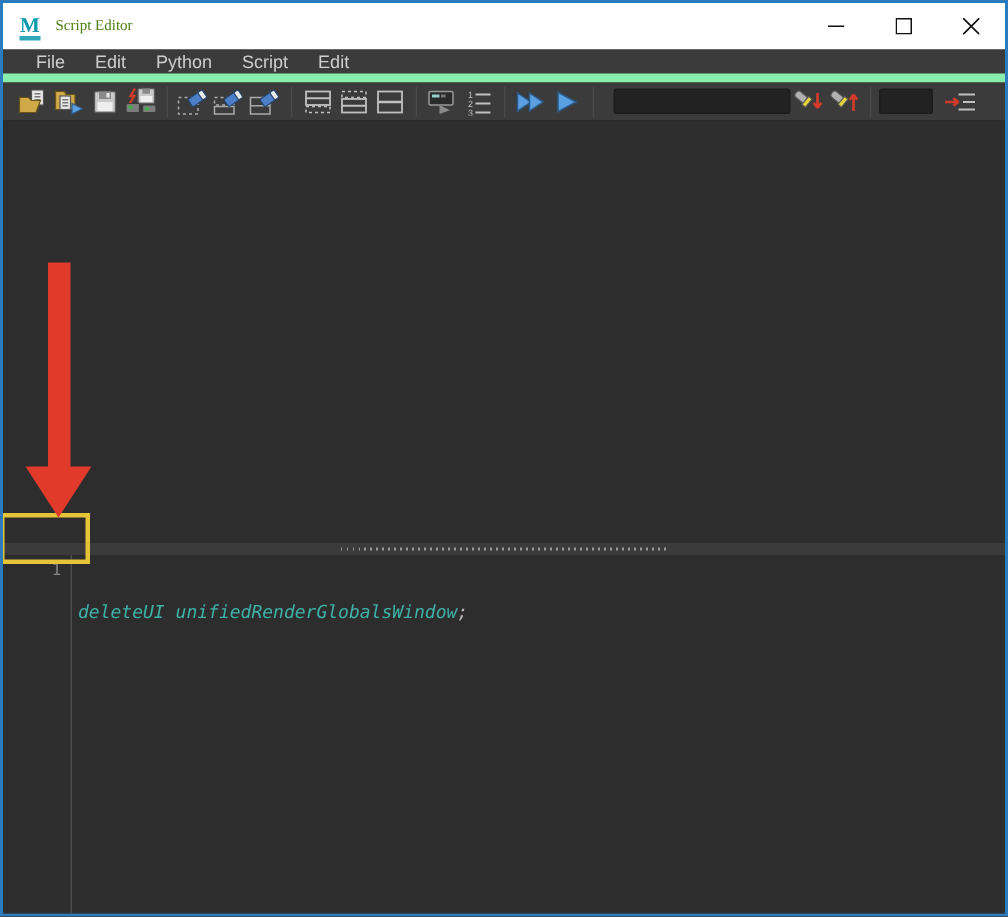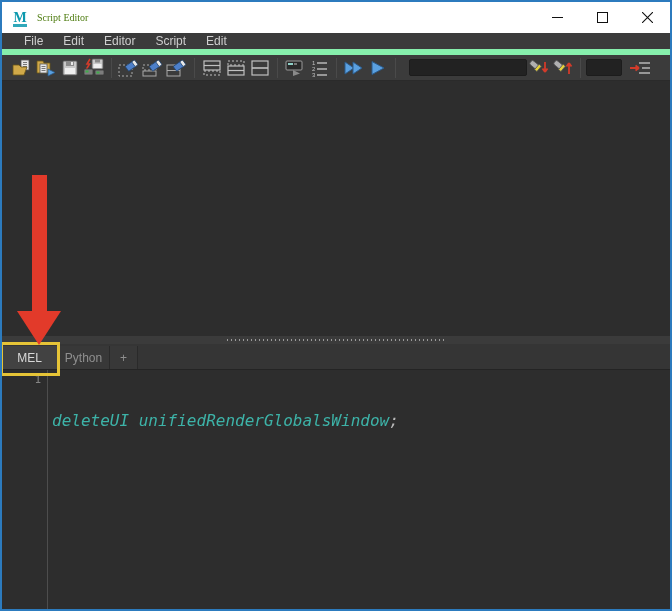--- a/index.html
+++ b/index.html
@@ -47,21 +47,21 @@
   .tab.active { background:#424242; color:#d8d8d8; }
   .tab-mel { width:56px; }
   .tab-python { width:52px; }
   .tab-add { width:28px; }
   
   .input-pane { flex:0 0 239px; background:#2d2d2d; display:flex; overflow:hidden; }
   .gutter { width:46px; border-right:1px solid #4d4d4d; color:#848484;
     font-family:"DejaVu Sans Mono", monospace; font-size:11px; text-align:right;
     padding:3px 6px 0 0; }
   .code-area { flex:1; padding:3px 0 0 4px; font-family:"DejaVu Sans Mono", monospace;
-    font-size:16px; white-space:pre; }
+    font-size:12px; white-space:pre; }
   .code-line { font-style:italic; }
   .tok-cmd, .tok-arg { color:#3db3a8; }
   .tok-end { color:#b9b9b9; }
   
   .arrow-shaft { position:absolute; left:30px; top:173px; width:15px; height:137px; background:#e23a2a; z-index:10; }
   .arrow-head { position:absolute; left:15px; top:309px; width:0; height:0; z-index:10;
     border-left:22px solid transparent; border-right:22px solid transparent; border-top:34px solid #e23a2a; }
   .highlight-box { position:absolute; left:-2px; top:340px; width:60px; height:34px;
     border:3px solid #e6c437; z-index:9; background:transparent; }
   
@@ -93,21 +93,21 @@
         <svg width="11" height="11" viewBox="0 0 11 11">
             <path d="M0 0 L11 11 M11 0 L0 11" stroke="#111" stroke-width="1.1"></path>
           </svg>
       </div>
     </div>
   </div>
 
   <div class="menubar">
     <span class="menu-item">File</span>
     <span class="menu-item">Edit</span>
-    <span class="menu-item">Editor</span>
+    <span class="menu-item">Python</span>
     <span class="menu-item">Script</span>
     <span class="menu-item">Edit</span>
   </div>
 
   <div class="toolbar">
 
     <div class="tool-btn">
       <svg class="ic" width="20" height="18" viewBox="0 0 20 18">
         <rect x="9" y="1" width="8" height="10" fill="#e8e8e8" stroke="#555" stroke-width="0.8"></rect>
         <line x1="11" y1="3.5" x2="15" y2="3.5" stroke="#777"></line>
@@ -273,25 +273,20 @@
       </svg>
     </div>
   </div>
 
   <div class="history-pane"></div>
 
   <div class="splitter">
     <div class="grip"></div>
   </div>
 
-  <div class="tabbar">
-    <div class="tab tab-mel active">MEL</div>
-    <div class="tab tab-python">Python</div>
-    <div class="tab tab-add">+</div>
-  </div>
 
   <div class="input-pane">
     <div class="gutter">
       <span>1</span>
     </div>
     <div class="code-area">
       <div class="code-line"><span class="tok-cmd">deleteUI</span><span> </span><span class="tok-arg">unifiedRenderGlobalsWindow</span><span class="tok-end">;</span></div>
     </div>
   </div>
 

